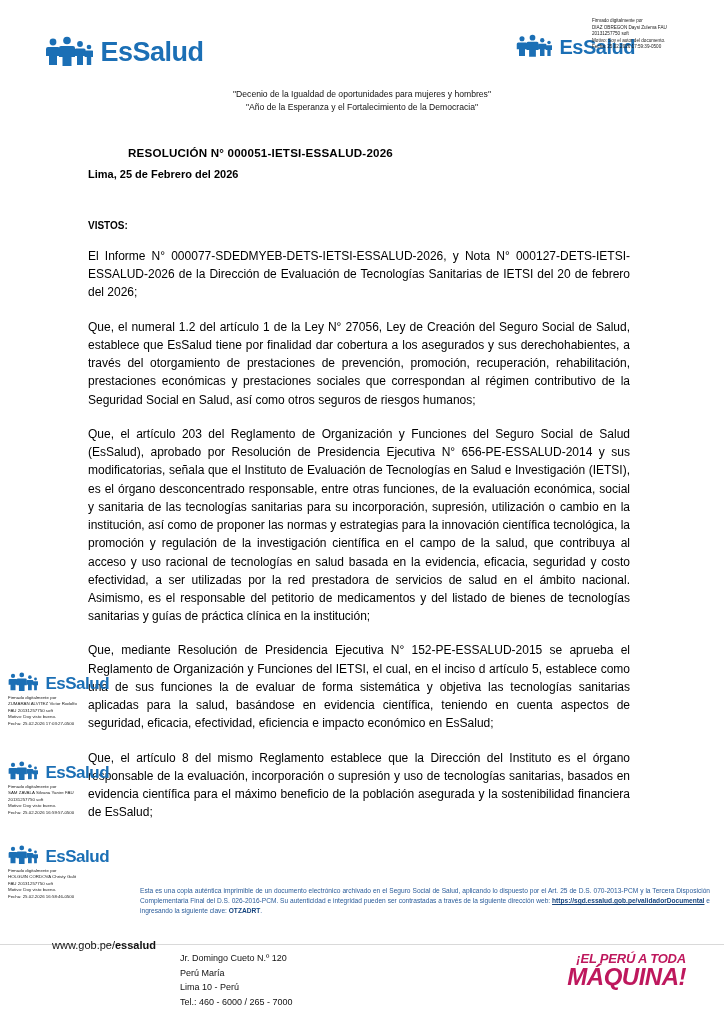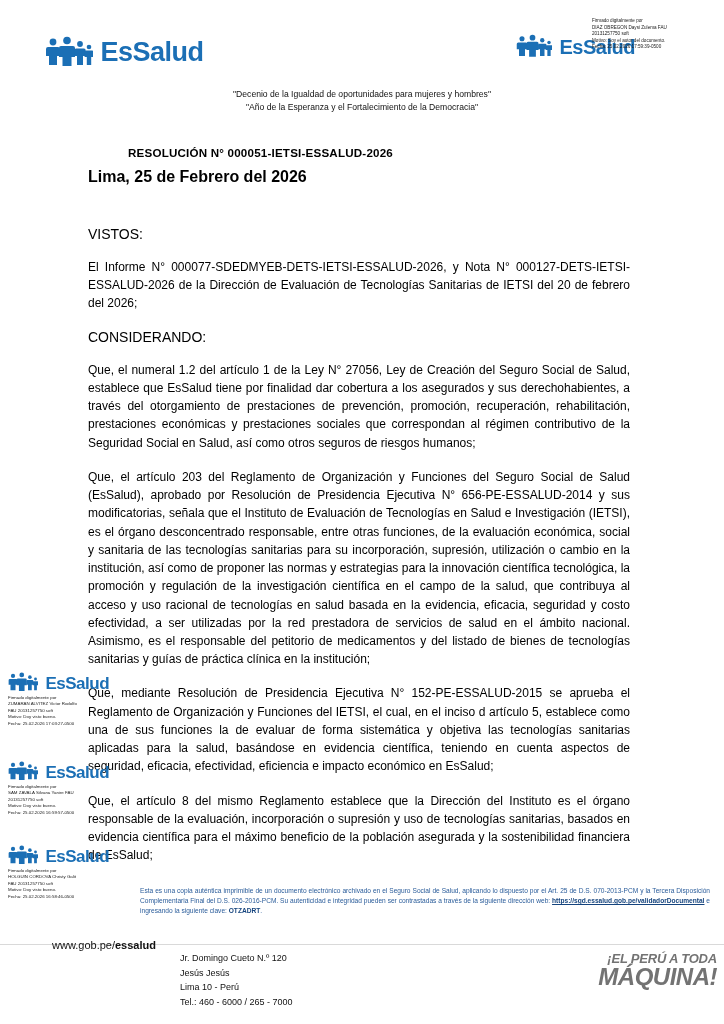--- a/index.html
+++ b/index.html
@@ -113,27 +113,27 @@
     width: 542px;
   }
   .res-title {
     font-size: 11.6px;
     font-weight: bold;
     letter-spacing: 0.2px;
     margin: 0 0 9px 0;
     padding-left: 40px;
   }
   .res-date {
-    font-size: 16px;
+    font-size: 11px;
     font-weight: bold;
     margin: 0 0 40px 0;
   }
   .section-head {
-    font-size: 14px;
-    font-weight: normal;
+    font-size: 10px;
+    font-weight: bold;
     margin: 0 0 16px 0;
   }
   p.para {
     font-size: 12px;
     line-height: 1.52;
     text-align: justify;
     margin: 0 0 16px 0;
   }
   .gap-after {
     margin-bottom: 26px;
@@ -173,24 +173,24 @@
   .footer-address {
     position: absolute;
     left: 180px;
     top: 951px;
     font-size: 9px;
     line-height: 1.62;
     color: #111;
   }
   .footer-slogan {
     position: absolute;
-    right: 7px;
+    right: 38px;
     top: 952px;
     text-align: right;
-    color: #737373;
+    color: #be185d;
     font-weight: bold;
     font-style: italic;
     line-height: 1.02;
   }
   .footer-slogan .l1 { font-size: 13px; letter-spacing: -0.2px; display: block; }
   .footer-slogan .l2 { font-size: 24px; letter-spacing: -0.5px; display: block; }
 </style>
 </head>
 <body>
 
@@ -245,21 +245,20 @@
     <div>"Año de la Esperanza y el Fortalecimiento de la Democracia"</div>
   </div>
 
   <div class="content">
     <div class="res-title">RESOLUCIÓN N° 000051-IETSI-ESSALUD-2026</div>
     <div class="res-date">Lima, 25 de Febrero del 2026</div>
 
     <div class="section-head">VISTOS:</div>
     <p class="para gap-after">El Informe N°  000077-SDEDMYEB-DETS-IETSI-ESSALUD-2026, y Nota N° 000127-DETS-IETSI-ESSALUD-2026 de la Dirección de Evaluación de Tecnologías Sanitarias de IETSI del 20 de febrero del 2026;</p>
 
-    <div class="section-head">CONSIDERANDO:</div>
 
     <p class="para">Que, el numeral 1.2 del artículo 1 de la Ley N° 27056, Ley de Creación del Seguro Social de Salud, establece que EsSalud tiene por finalidad dar cobertura a los asegurados y sus derechohabientes, a través del otorgamiento de prestaciones de prevención, promoción, recuperación, rehabilitación, prestaciones económicas y prestaciones sociales que correspondan al régimen contributivo de la Seguridad Social en Salud, así como otros seguros de riesgos humanos;</p>
     <p class="para">Que, el artículo 203 del Reglamento de Organización y Funciones del Seguro Social de Salud (EsSalud), aprobado por Resolución de Presidencia Ejecutiva N° 656-PE-ESSALUD-2014 y sus modificatorias, señala que el Instituto de Evaluación de Tecnologías en Salud e Investigación (IETSI), es el órgano desconcentrado responsable, entre otras funciones, de la evaluación económica, social y sanitaria de las tecnologías sanitarias para su incorporación, supresión, utilización o cambio en la institución, así como de proponer las normas y estrategias para la innovación científica tecnológica, la promoción y regulación de la investigación científica en el campo de la salud, que contribuya al acceso y uso racional de tecnologías en salud basada en la evidencia, eficacia, seguridad y costo efectividad, a ser utilizadas por la red prestadora de servicios de salud en el ámbito nacional. Asimismo, es el responsable del petitorio de medicamentos y del listado de bienes de tecnologías sanitarias y guías de práctica clínica en la institución;</p>
     <p class="para">Que, mediante Resolución de Presidencia Ejecutiva N° 152-PE-ESSALUD-2015 se aprueba el Reglamento de Organización y Funciones del IETSI, el cual, en el inciso d artículo 5, establece como una de sus funciones la de evaluar de forma sistemática y objetiva las tecnologías sanitarias aplicadas para la salud, basándose en evidencia científica, teniendo en cuenta aspectos de seguridad, eficacia, efectividad, eficiencia e impacto económico en EsSalud;</p>
     <p class="para">Que, el artículo 8 del mismo Reglamento establece que la Dirección del Instituto es el órgano responsable de la evaluación, incorporación o supresión y uso de tecnologías sanitarias, basados en evidencia científica para el máximo beneficio de la población asegurada y la sostenibilidad financiera de EsSalud;</p>
   </div>
 
   <div class="sig-block" id="sig1">
     <div class="logo sig-left-logo">
       <span class="logo-figures">
@@ -346,21 +345,21 @@
   </div>
 
   <div class="footer-rule"></div>
 
   <div class="footer-web">
     <span>www.gob.pe/</span><b>essalud</b>
   </div>
 
   <div class="footer-address">
     <div>Jr. Domingo Cueto N.º 120</div>
-    <div>Jesús Jesús</div>
+    <div>Perú María</div>
     <div>Lima 10 - Perú</div>
     <div>Tel.: 460 - 6000 / 265 - 7000</div>
   </div>
 
   <div class="footer-slogan">
     <span class="l1">¡EL PERÚ A TODA</span>
     <span class="l2">MÁQUINA!</span>
   </div>
 
 </div>

